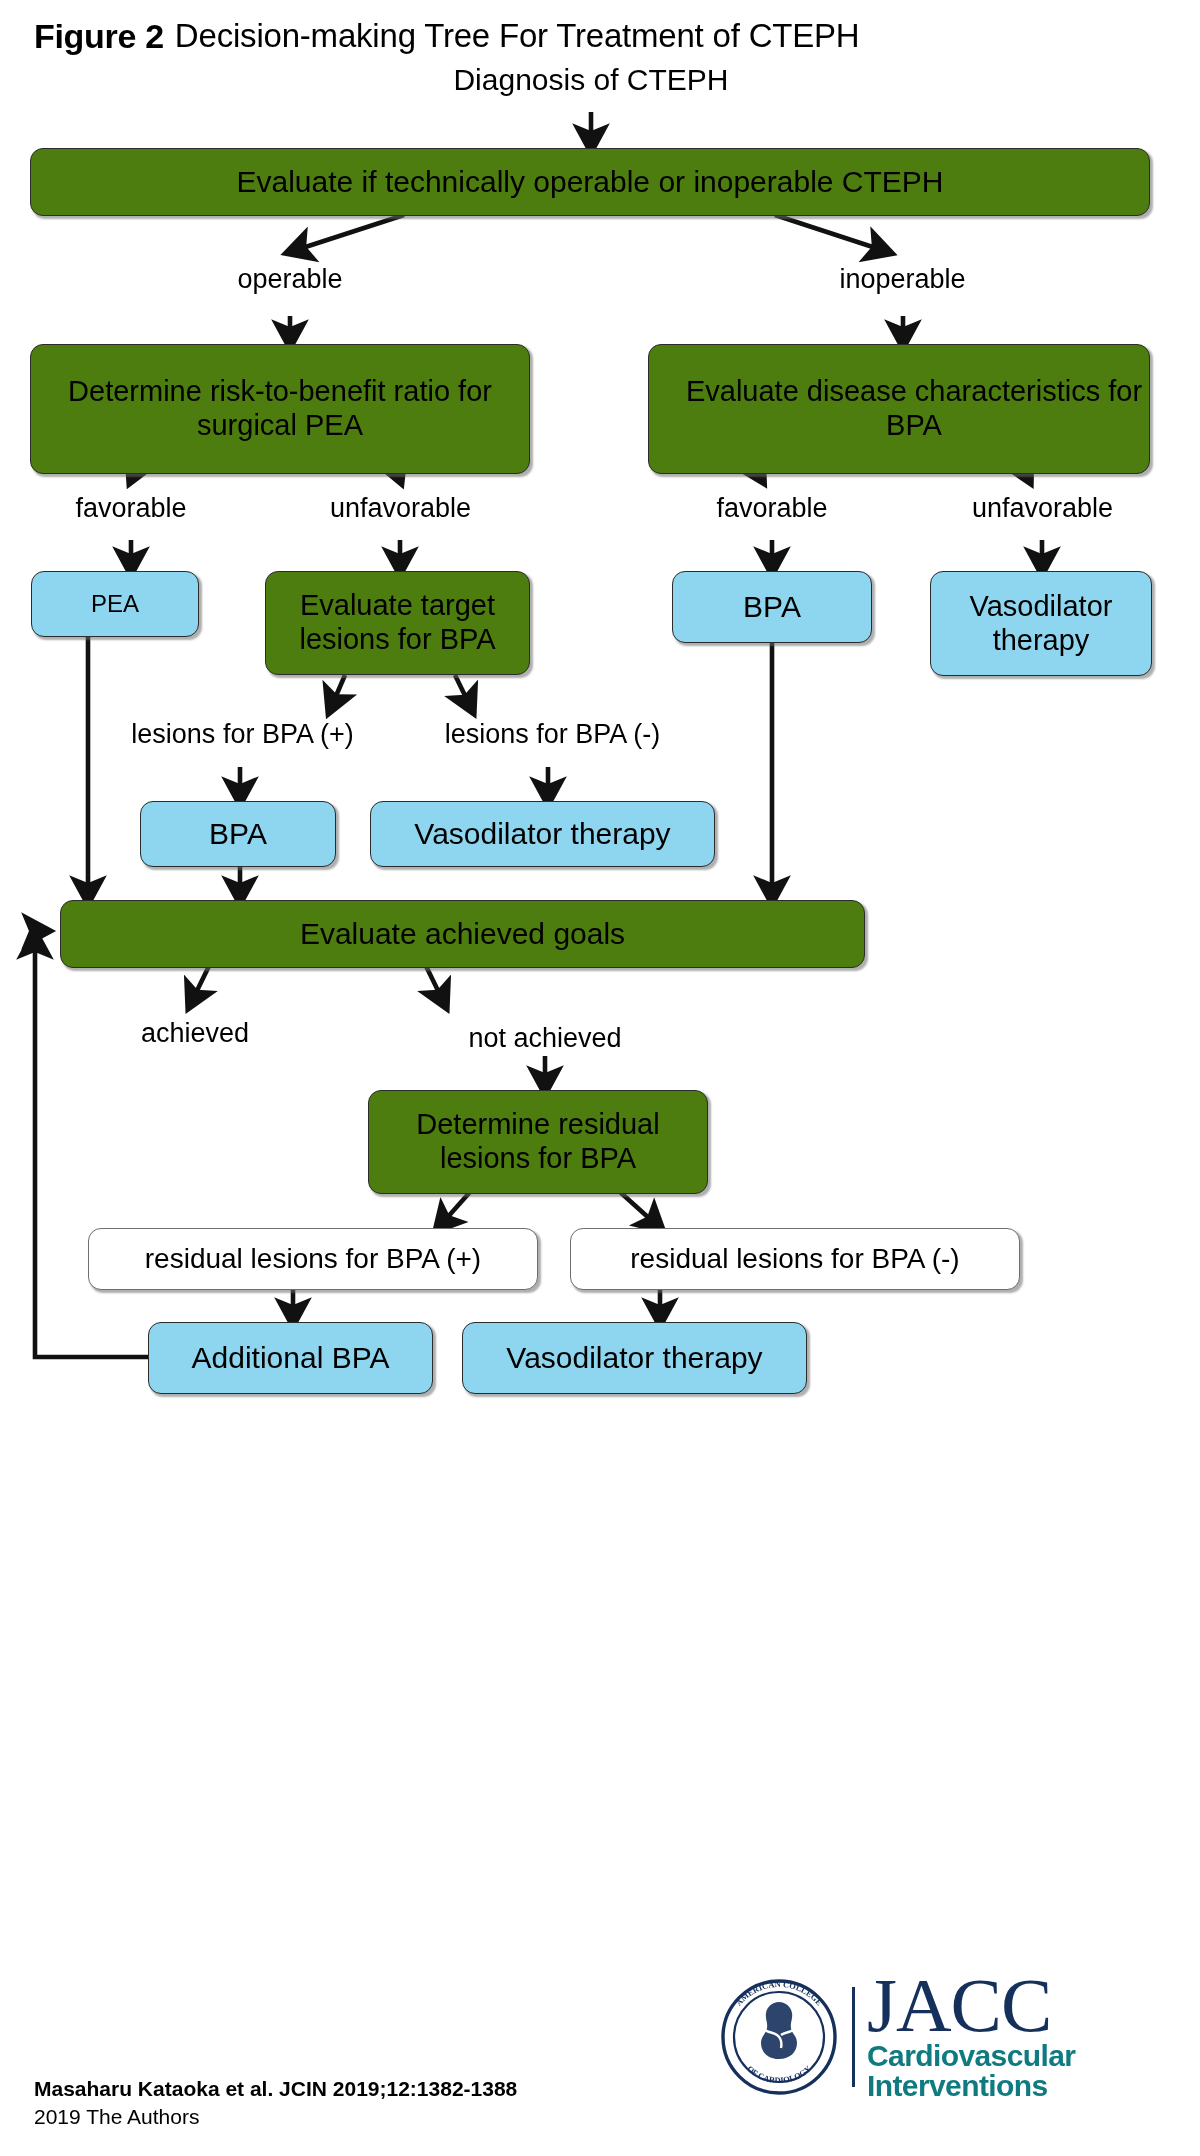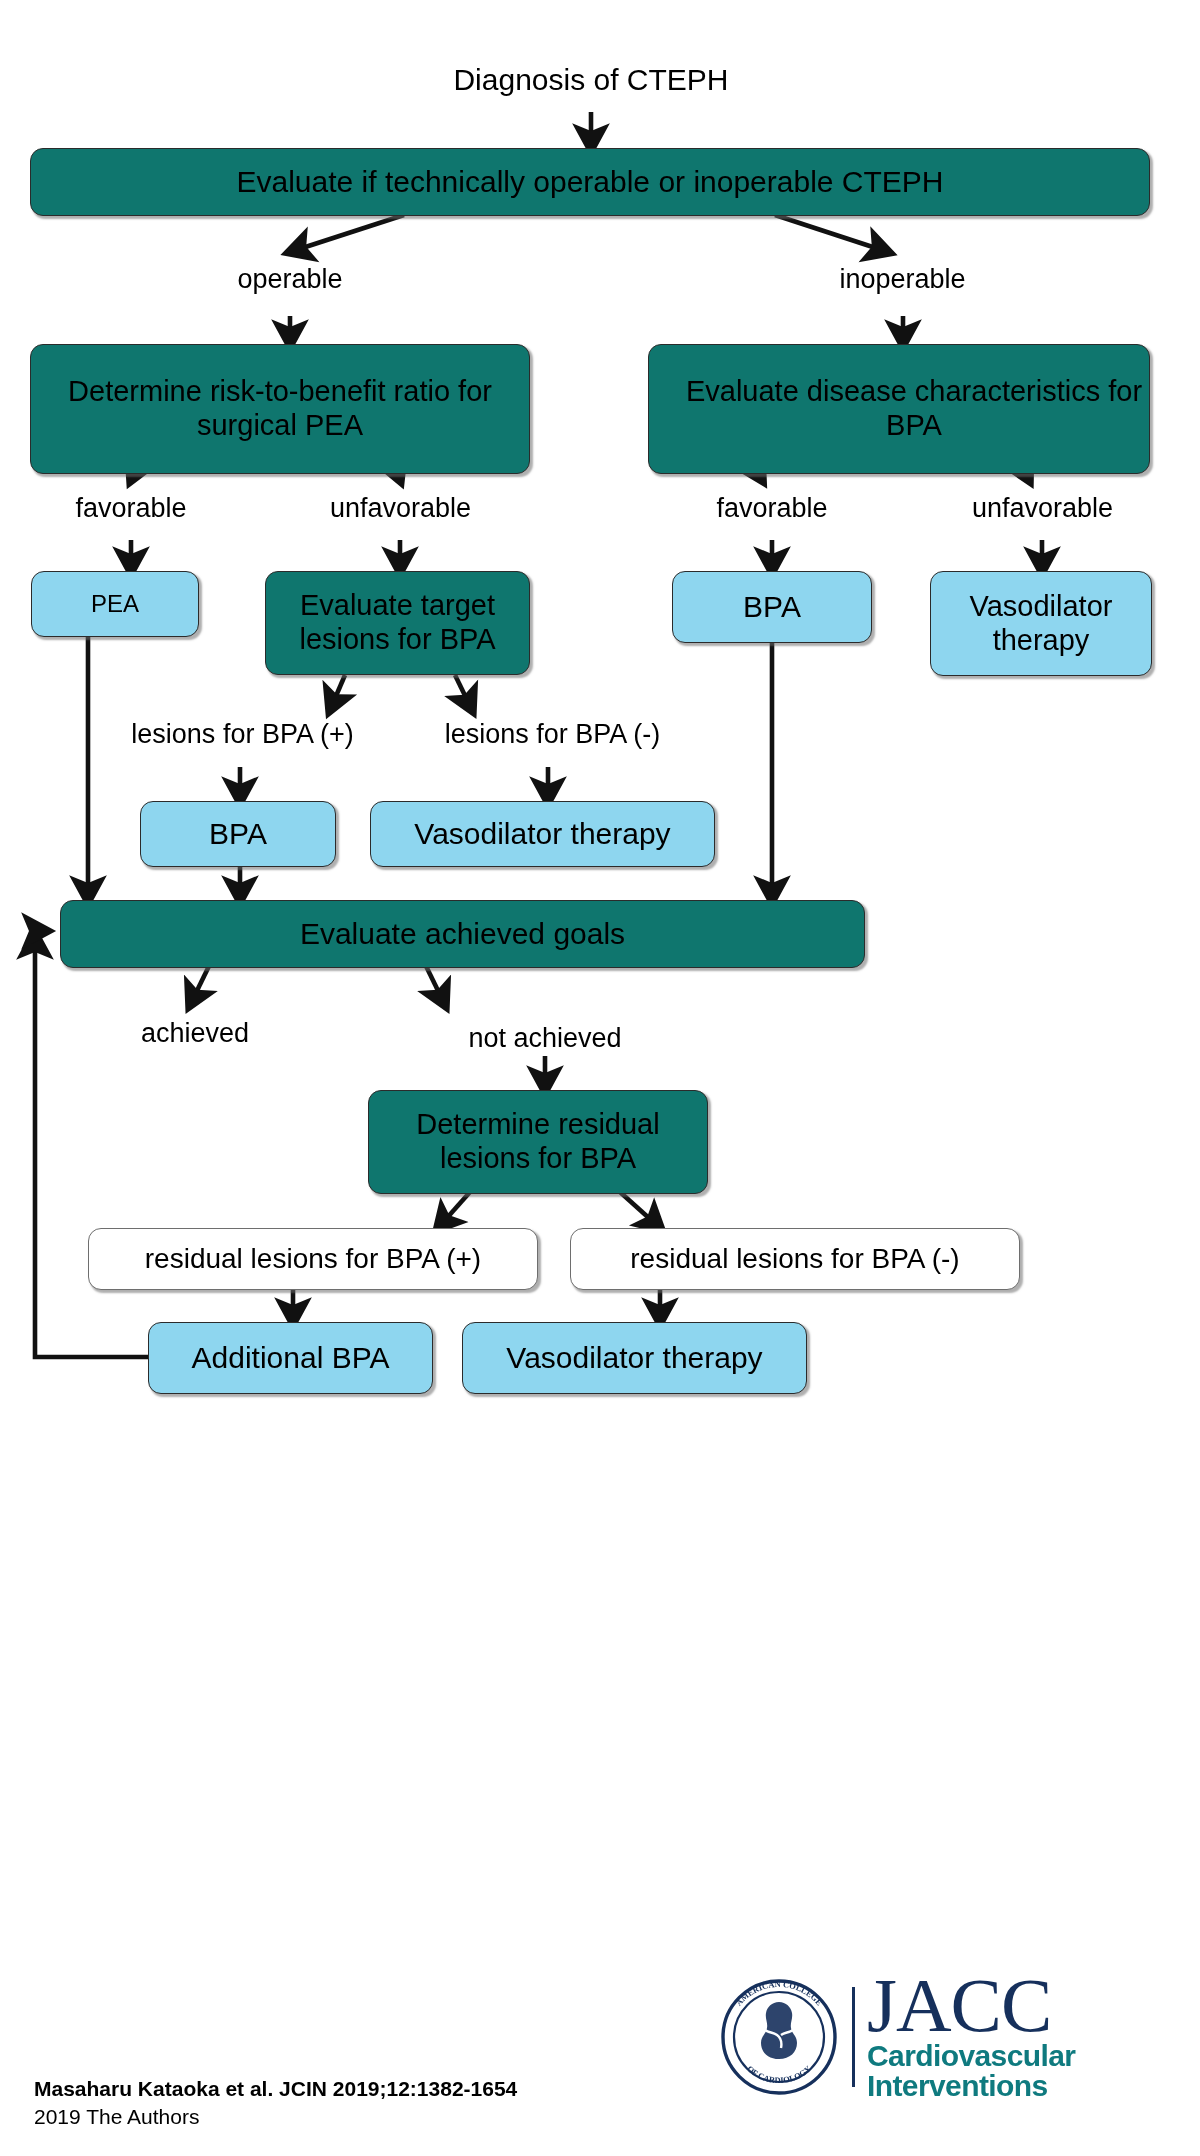--- a/index.html
+++ b/index.html
@@ -59,21 +59,21 @@
     display: flex;
     align-items: center;
     justify-content: center;
     text-align: center;
     line-height: 1.16;
     border-radius: 13px;
     border: 1.6px solid #2b2b2b;
     box-shadow: 2.5px 2.5px 2px rgba(110,110,110,0.55);
     padding: 2px 6px;
   }
-  .node.tan   { background: #0f766e; }
+  .node.tan   { background: #4d7c0f; }
   .node.blue  { background: #8ed6ef; }
   .node.white { background: #ffffff; border-color: #6e6e6e; }
 
   .node span { display: block; width: 100%; }
 
   
   .edge-label {
     position: absolute;
     display: flex;
     align-items: center;
@@ -131,20 +131,24 @@
     background: #16305c;
     height: 100px;
     margin-left: 14px;
   }
 </style>
 </head>
 <body>
 
 <div id="page">
 
+  <div id="title-bar">
+    <span class="fig-label">Figure 2</span>
+    <span class="fig-title">Decision-making Tree For Treatment of CTEPH</span>
+  </div>
 
   <svg id="connectors" viewBox="0 0 1200 2156" width="1200" height="2156">
     <defs>
       <marker id="ah" markerWidth="9" markerHeight="9" refX="5.4" refY="4.5" orient="auto" markerUnits="strokeWidth">
         <path d="M0,0.4 L7.6,4.5 L0,8.6 L1.7,4.5 z" fill="#111111"></path>
       </marker>
     </defs>
     <g stroke="#111111" stroke-width="4.6" fill="none" marker-end="url(#ah)">
 
       <path d="M591,112 L591,148"></path>
@@ -336,17 +340,17 @@
     <div id="jacc-wordmark">
       <div id="jacc-main">JACC</div>
       <div id="jacc-sub">
         <div>Cardiovascular</div>
         <div>Interventions</div>
       </div>
     </div>
   </div>
 
   <div id="footer-citation">
-    <span class="cite-main">Masaharu Kataoka et al. JCIN 2019;12:1382-1654</span>
+    <span class="cite-main">Masaharu Kataoka et al. JCIN 2019;12:1382-1388</span>
     <span class="cite-sub">2019 The Authors</span>
   </div>
 
 </div>
 
 </body></html>

